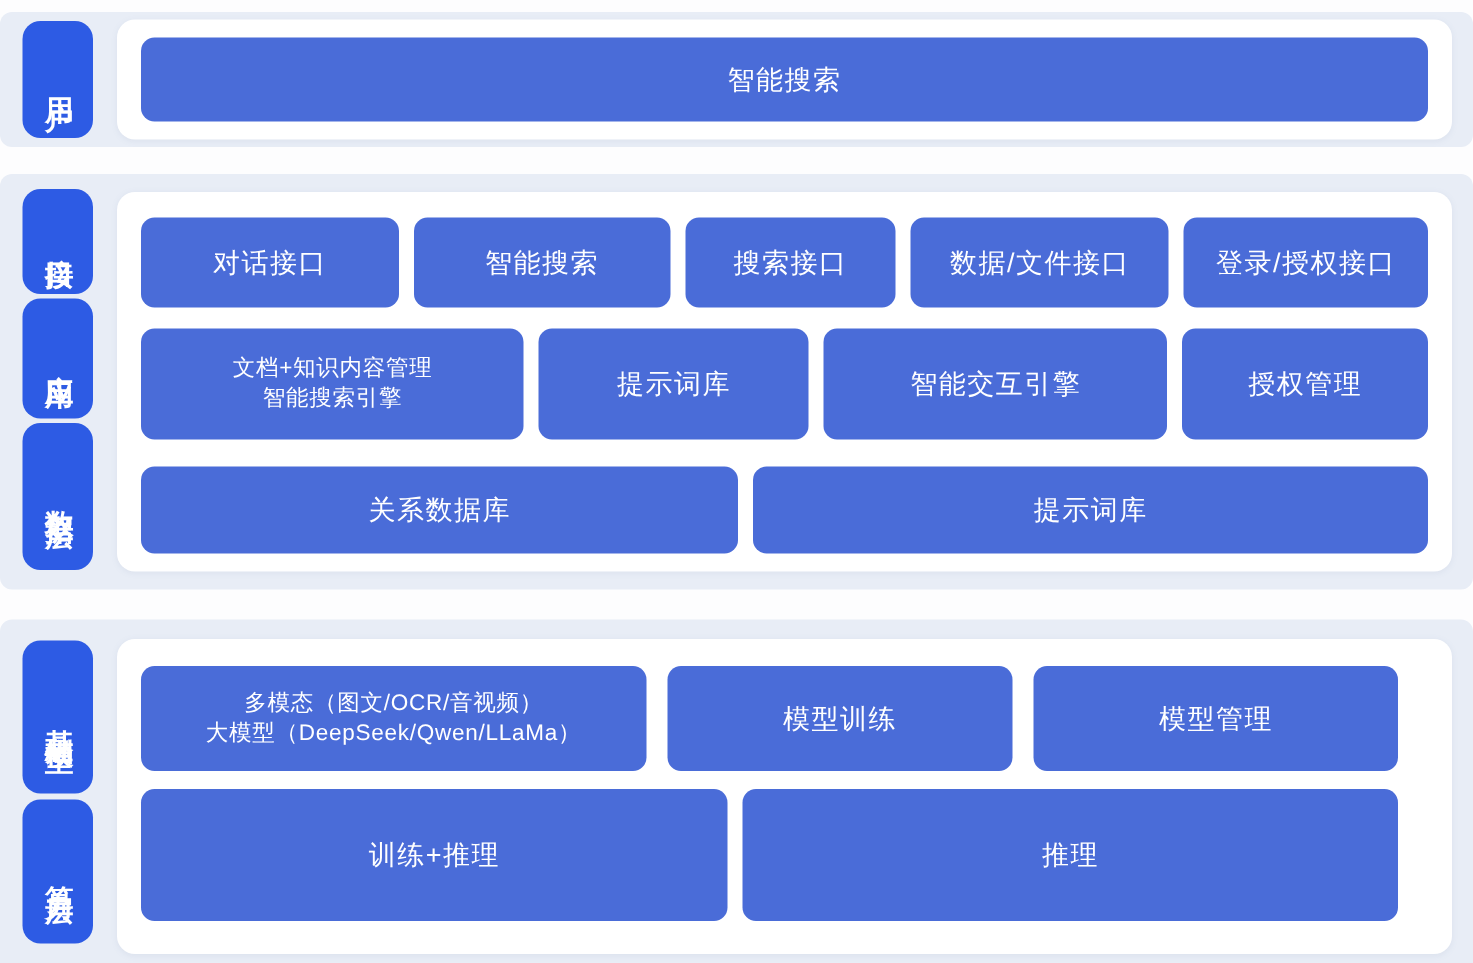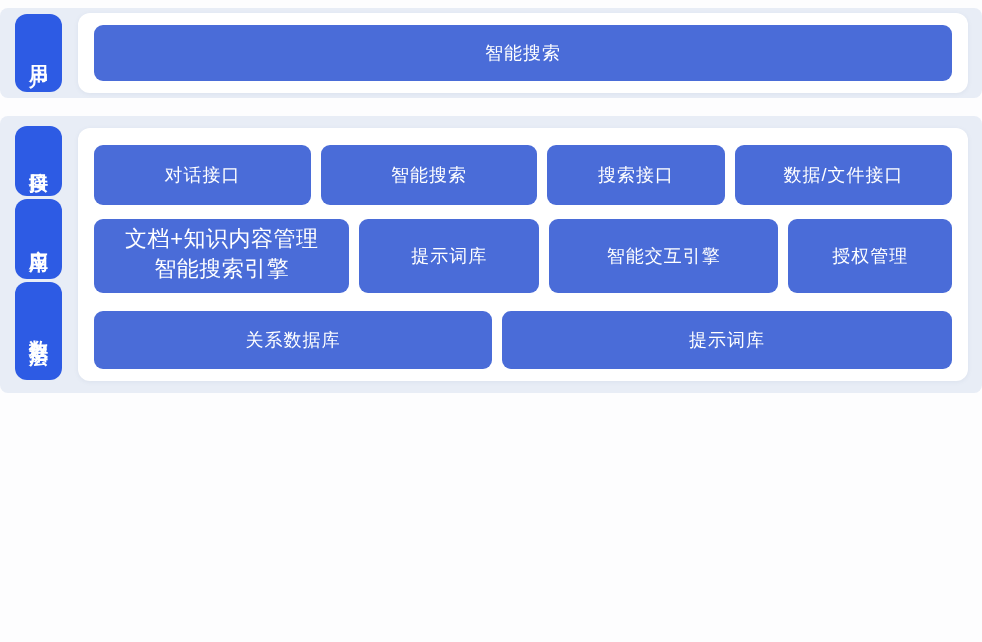--- a/index.html
+++ b/index.html
@@ -56,21 +56,21 @@
   .row-data{height:58px;gap:10px;}
   .row-model{height:70px;gap:14px;margin-bottom:12px;padding-right:20px;}
   .row-compute{height:88px;gap:10px;padding-right:20px;}
   .block{
     background:#4a6cd8;border-radius:9px;color:#ffffff;
     display:flex;align-items:center;justify-content:center;
     font-size:18px;letter-spacing:1px;text-align:center;
     white-space:pre-line;box-sizing:border-box;line-height:1.35;
     min-width:0;
   }
-  .block.small{font-size:22px;letter-spacing:0.5px;font-family:Liberation Mono, monospace;}
+  .block.small{font-size:15px;letter-spacing:0.5px;}
 </style>
 </head>
 <body>
 
 <div class="page">
 
   <div class="band band-user">
     <div class="rail">
       <div class="rail-label">用户</div>
     </div>
@@ -88,31 +88,50 @@
       <div class="rail-label lbl-h70">接口</div>
       <div class="rail-label lbl-h80">应用</div>
       <div class="rail-label lbl-h98">数据层</div>
     </div>
     <div class="panel panel-mid">
       <div class="row row-api">
         <div class="block" style="flex:171 1 0;">对话接口</div>
         <div class="block" style="flex:170 1 0;">智能搜索</div>
         <div class="block" style="flex:140 1 0;">搜索接口</div>
         <div class="block" style="flex:171 1 0;">数据/文件接口</div>
+        <div class="block" style="flex:162 1 0;">登录/授权接口</div>
       </div>
       <div class="row row-app">
         <div class="block small" style="flex:253 1 0;">文档+知识内容管理
 智能搜索引擎</div>
         <div class="block" style="flex:178 1 0;">提示词库</div>
         <div class="block" style="flex:227 1 0;">智能交互引擎</div>
         <div class="block" style="flex:162 1 0;">授权管理</div>
       </div>
       <div class="row row-data">
         <div class="block" style="flex:255 1 0;">关系数据库</div>
         <div class="block" style="flex:288 1 0;">提示词库</div>
       </div>
     </div>
   </div>
 
   <div class="gap2"></div>
 
+  <div class="band band-foundation">
+    <div class="rail">
+      <div class="rail-label lbl-h102">基础模型</div>
+      <div class="rail-label lbl-h96">算力层</div>
+    </div>
+    <div class="panel panel-foundation">
+      <div class="row row-model">
+        <div class="block small" style="flex:333 1 0;">多模态（图文/OCR/音视频）
+大模型（DeepSeek/Qwen/LLaMa）</div>
+        <div class="block" style="flex:228 1 0;">模型训练</div>
+        <div class="block" style="flex:240 1 0;">模型管理</div>
+      </div>
+      <div class="row row-compute">
+        <div class="block" style="flex:388 1 0;">训练+推理</div>
+        <div class="block" style="flex:433 1 0;">推理</div>
+      </div>
+    </div>
+  </div>
 
 </div>
 
 </body></html>

